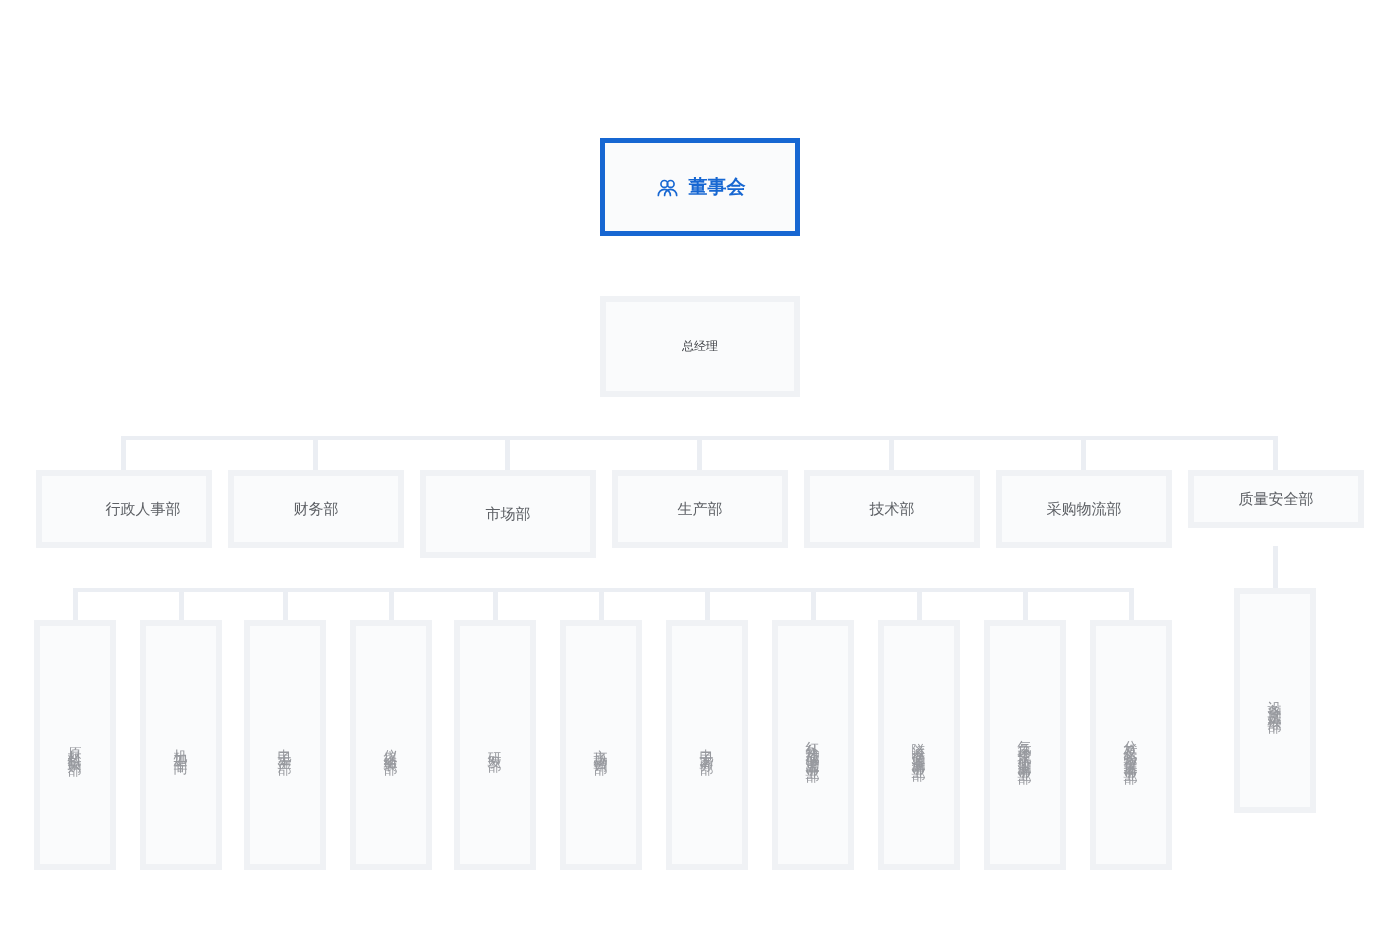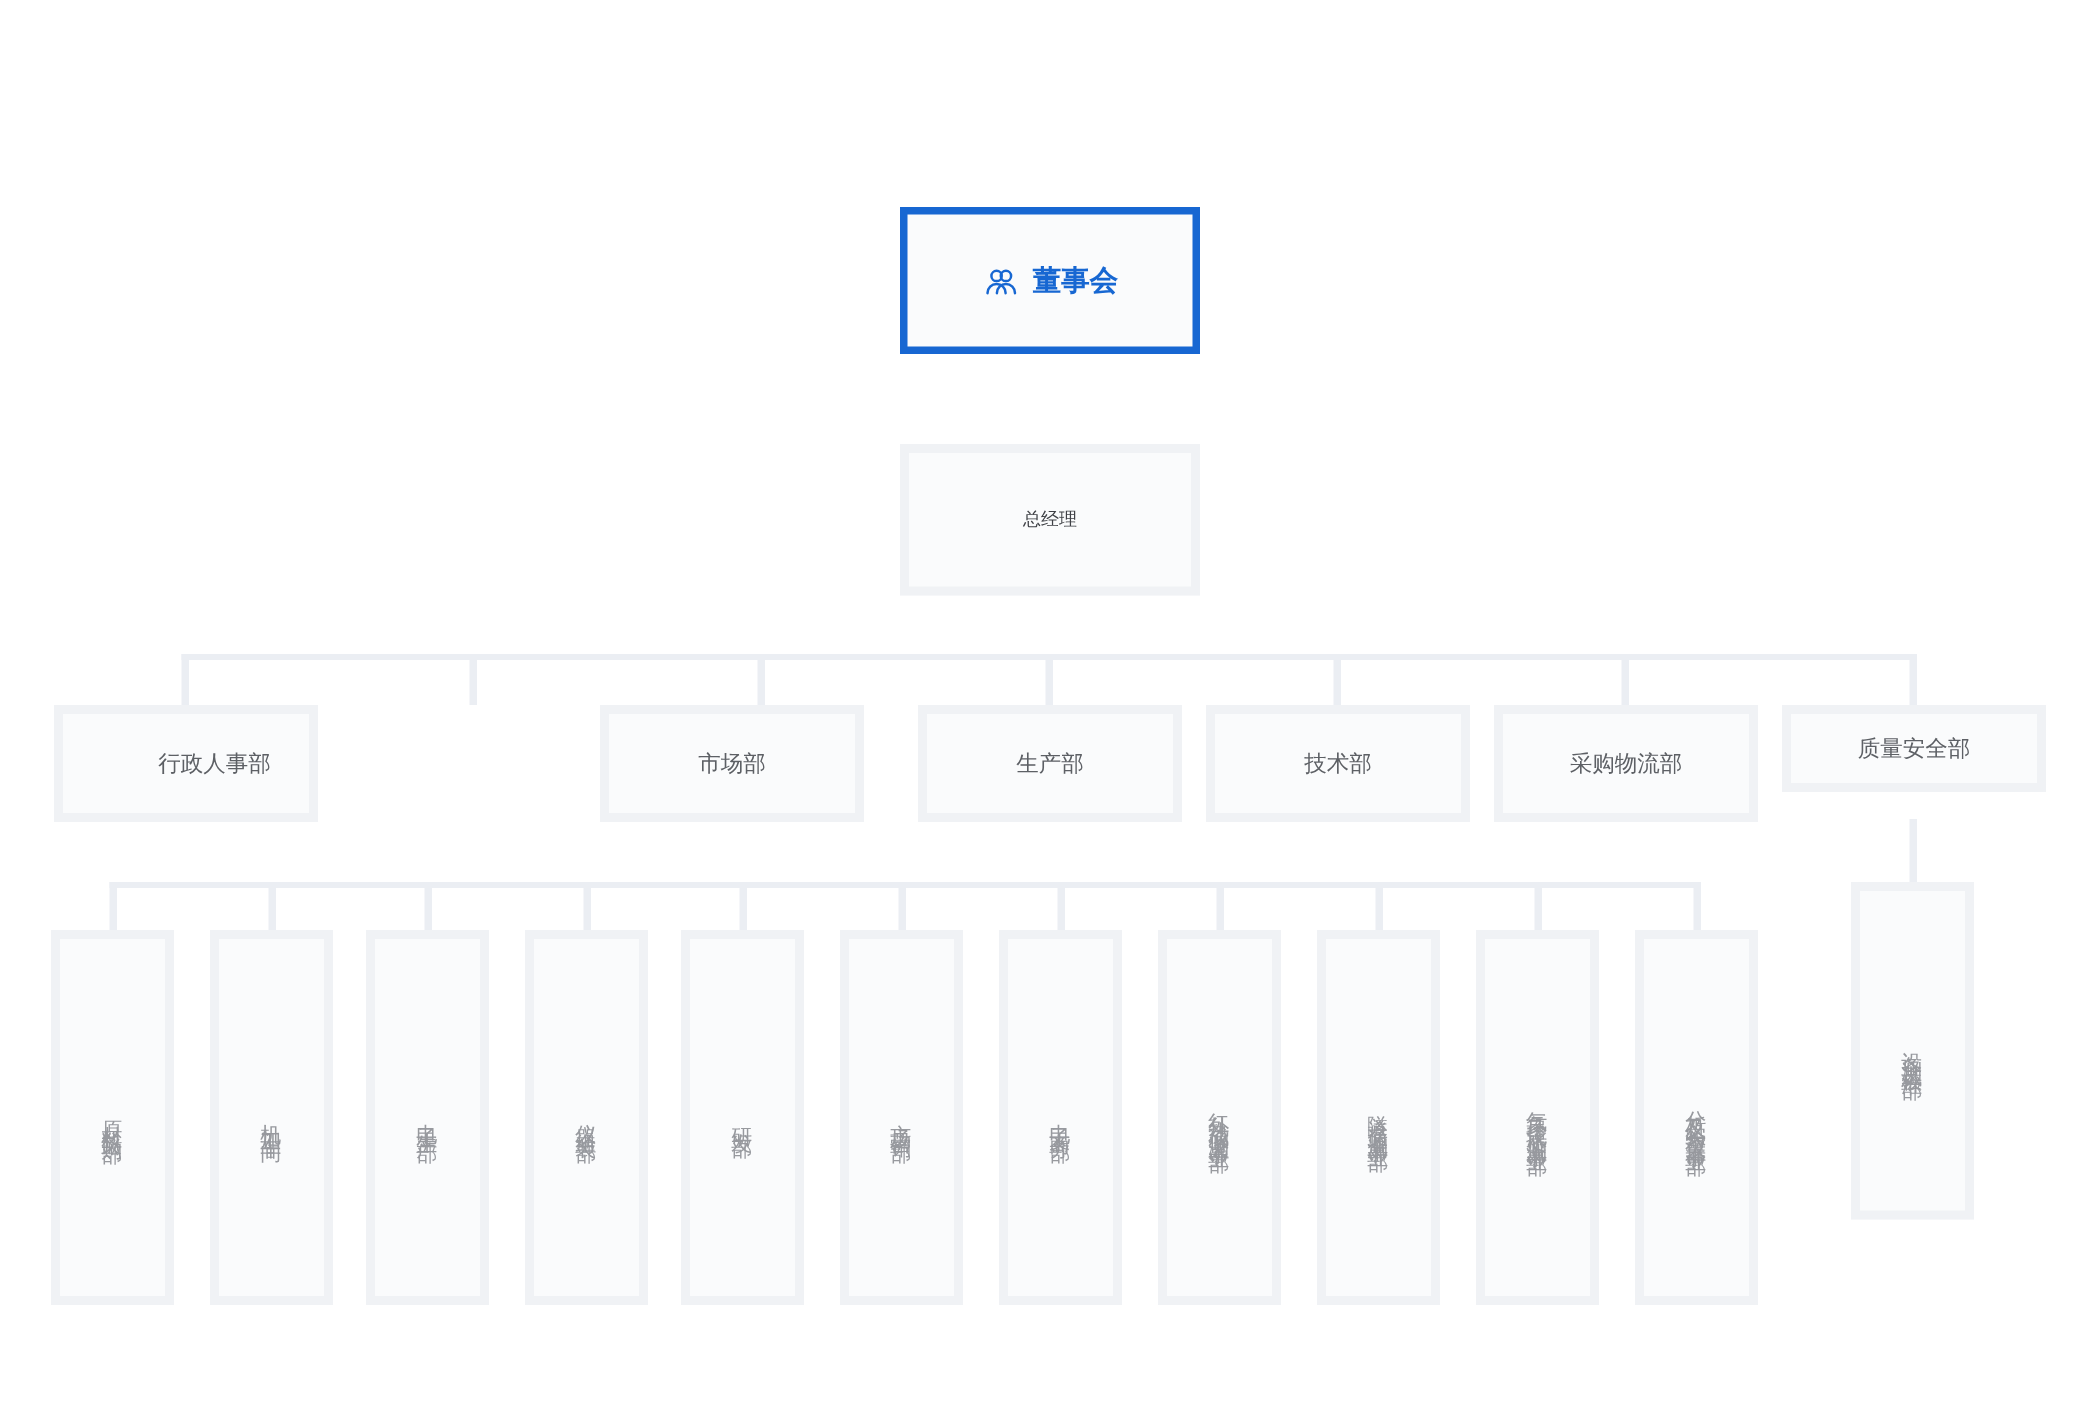--- a/index.html
+++ b/index.html
@@ -88,21 +88,24 @@
     <span>董事会</span>
   </div>
 
   <div class="node node-gm" style="left:600px;top:296px;width:200px;height:101px;">
     <span>总经理</span>
   </div>
 
   <div class="node" style="left:36px;top:470px;width:176px;height:78px;padding-left:38px;">
     <span>行政人事部</span>
   </div>
-  <div class="node" style="left:400px;top:470px;width:176px;height:78px;font-family:Liberation Mono, monospace;">
+  <div class="node" style="left:228px;top:470px;width:176px;height:78px;">
+    <span>财务部</span>
+  </div>
+  <div class="node" style="left:420px;top:470px;width:176px;height:88px;font-family:Liberation Mono, monospace;">
     <span>市场部</span>
   </div>
   <div class="node" style="left:612px;top:470px;width:176px;height:78px;">
     <span>生产部</span>
   </div>
   <div class="node" style="left:804px;top:470px;width:176px;height:78px;">
     <span>技术部</span>
   </div>
   <div class="node" style="left:996px;top:470px;width:176px;height:78px;">
     <span>采购物流部</span>

